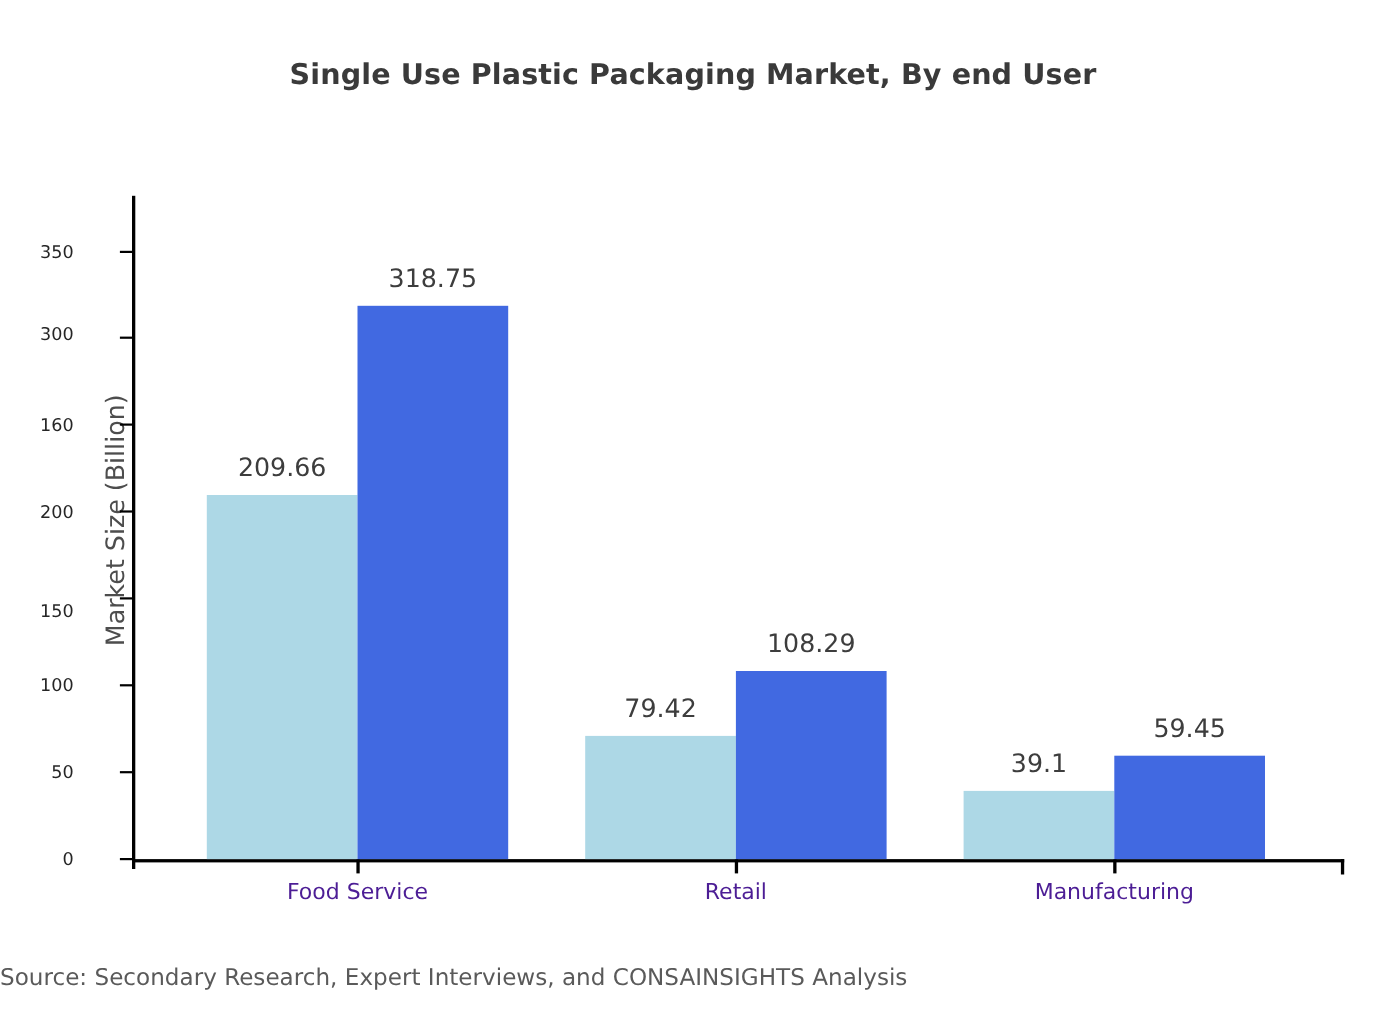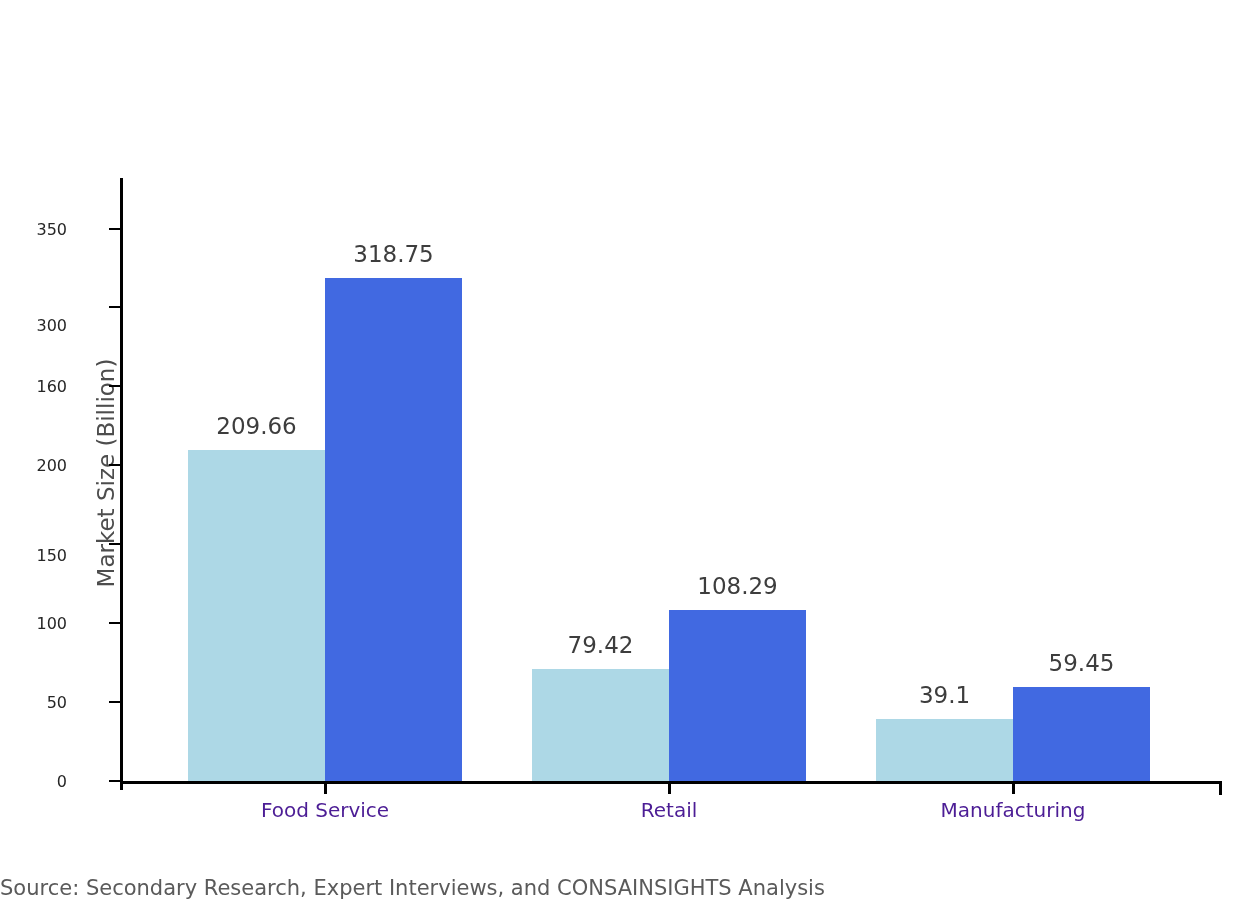--- a/index.html
+++ b/index.html
@@ -176,20 +176,21 @@
     font-size: 23px;
     white-space: nowrap;
   }
 </style>
 </head>
 <body>
 
 <div id="figure">
 
   <div class="title-block">
+    <span class="title-line">Single Use Plastic Packaging Market, By end User</span>
   </div>
 
   <div class="plot" id="plot">
     <div class="spine-y"></div>
     <div class="spine-x"></div>
     <div class="spine-x-endcap"></div>
     <div class="ylabel">Market Size (Billion)</div>
     <div id="yticks">
         <div class="ytick" style="top: 602px;"></div>
         <div class="ytick-label" style="top: 603px;">0</div>
@@ -197,21 +198,21 @@
         <div class="ytick-label" style="top: 524.073px;">50</div>
         <div class="ytick" style="top: 444.147px;"></div>
         <div class="ytick-label" style="top: 445.147px;">100</div>
         <div class="ytick" style="top: 365.22px;"></div>
         <div class="ytick-label" style="top: 377px;">150</div>
         <div class="ytick" style="top: 286.293px;"></div>
         <div class="ytick-label" style="top: 287.293px;">200</div>
         <div class="ytick" style="top: 207.366px;"></div>
         <div class="ytick-label" style="top: 208.366px;">160</div>
         <div class="ytick" style="top: 128.44px;"></div>
-        <div class="ytick-label" style="top: 147px; margin-left: 30px;">300</div>
+        <div class="ytick-label" style="top: 126px; margin-left: 30px;">300</div>
         <div class="ytick" style="top: 49.5131px;"></div>
         <div class="ytick-label" style="top: 50.5131px;">350</div>
       </div>
     <div id="xticks">
         <div class="xtick" style="left: 203.5px;"></div>
         <div class="xtick-label" style="left: 205px;">Food Service</div>
         <div class="xtick" style="left: 547.5px;"></div>
         <div class="xtick-label" style="left: 549px;">Retail</div>
         <div class="xtick" style="left: 891.5px;"></div>
         <div class="xtick-label" style="left: 893px;">Manufacturing</div>

